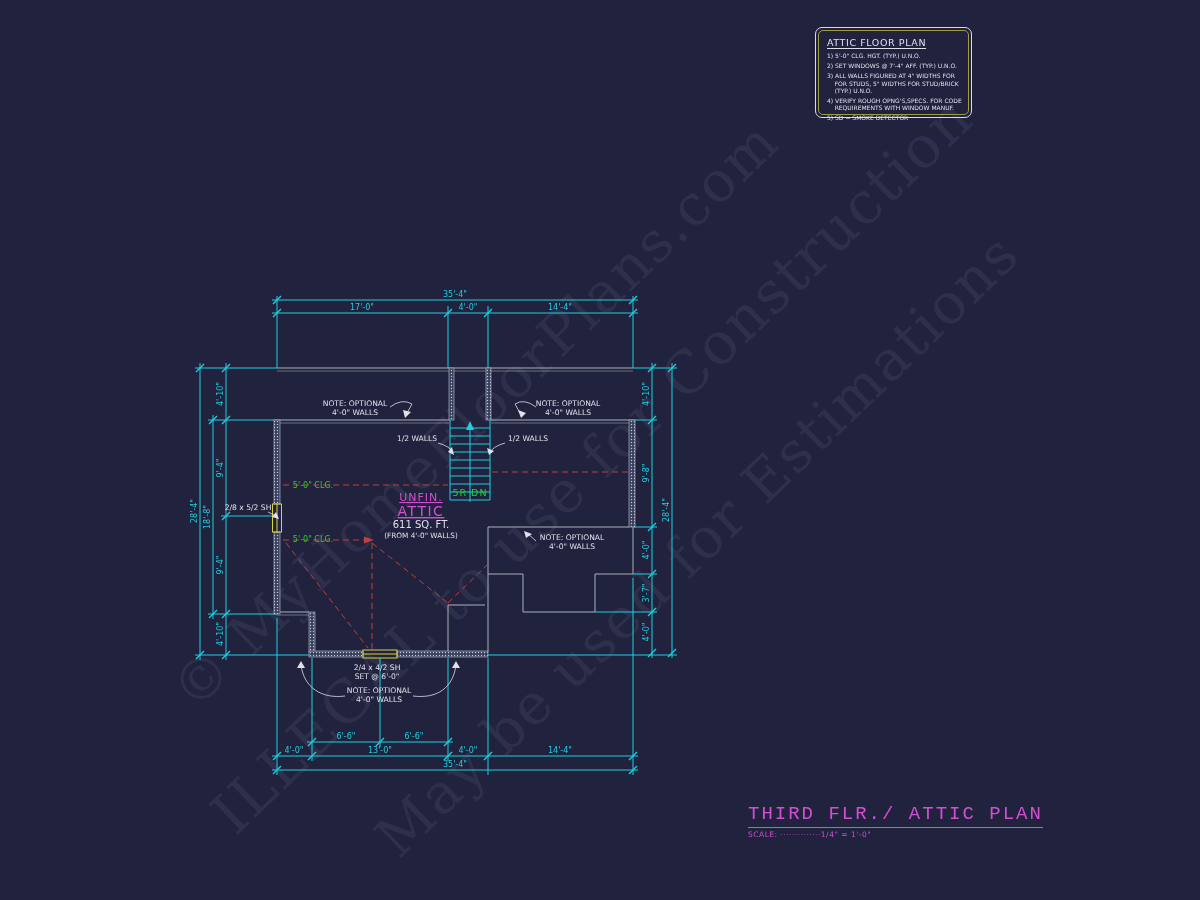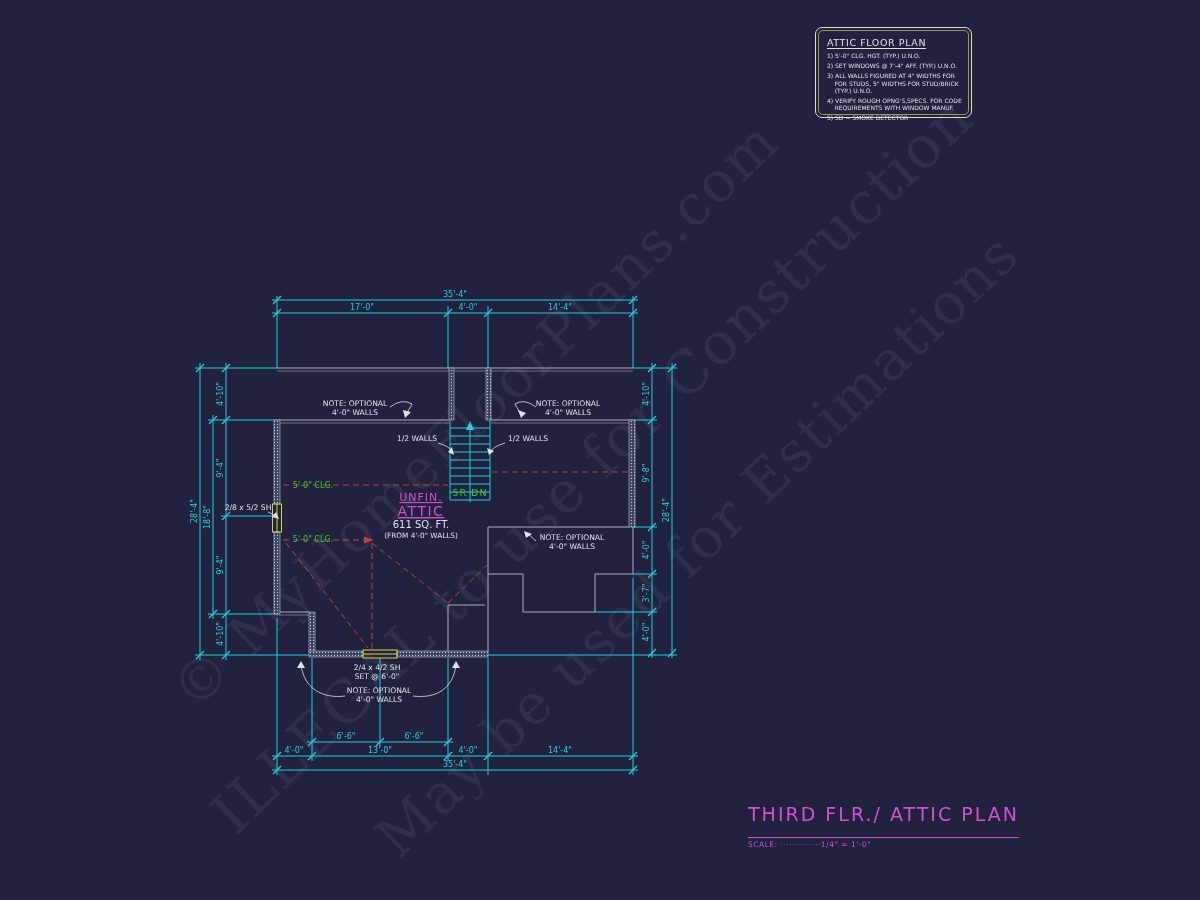--- a/index.html
+++ b/index.html
@@ -42,21 +42,21 @@
   #notes-box{position:absolute;left:815px;top:27px;width:157px;height:91px;
     border:1.5px solid #d9dbe2;border-radius:7px;box-sizing:border-box;}
   #notes-box .inner{position:absolute;inset:2px;border:1px solid #9d9d3d;border-radius:5px;
     padding:6px 8px;box-sizing:border-box;}
   #notes-title{color:var(--txt);font-size:9.5px;letter-spacing:0.6px;
     text-decoration:underline;text-underline-offset:2px;margin-bottom:4px;}
   .note-line{color:var(--txt);font-size:6px;line-height:1.24;white-space:pre;margin-bottom:2.6px;}
   
   #title-block{position:absolute;left:748px;top:803px;}
   #sheet-title{display:inline-block;color:var(--mag);font-size:19px;letter-spacing:2px;
-    padding-bottom:12px;border-bottom:1.3px solid var(--mag);white-space:nowrap;}
+    padding-bottom:2px;border-bottom:1.3px solid var(--mag);white-space:nowrap;font-family:Liberation Mono, monospace;}
   #sheet-scale{color:var(--mag);font-size:7.5px;letter-spacing:0.5px;margin-top:2px;}
 </style>
 </head>
 <body>
 
 <div id="canvas">
 
   <div class="wm" id="wm1">© MyHomeFloorPlans.com</div>
   <div class="wm" id="wm2">ILLEGAL to use for Construction</div>
   <div class="wm" id="wm3">May be used for Estimations</div>

